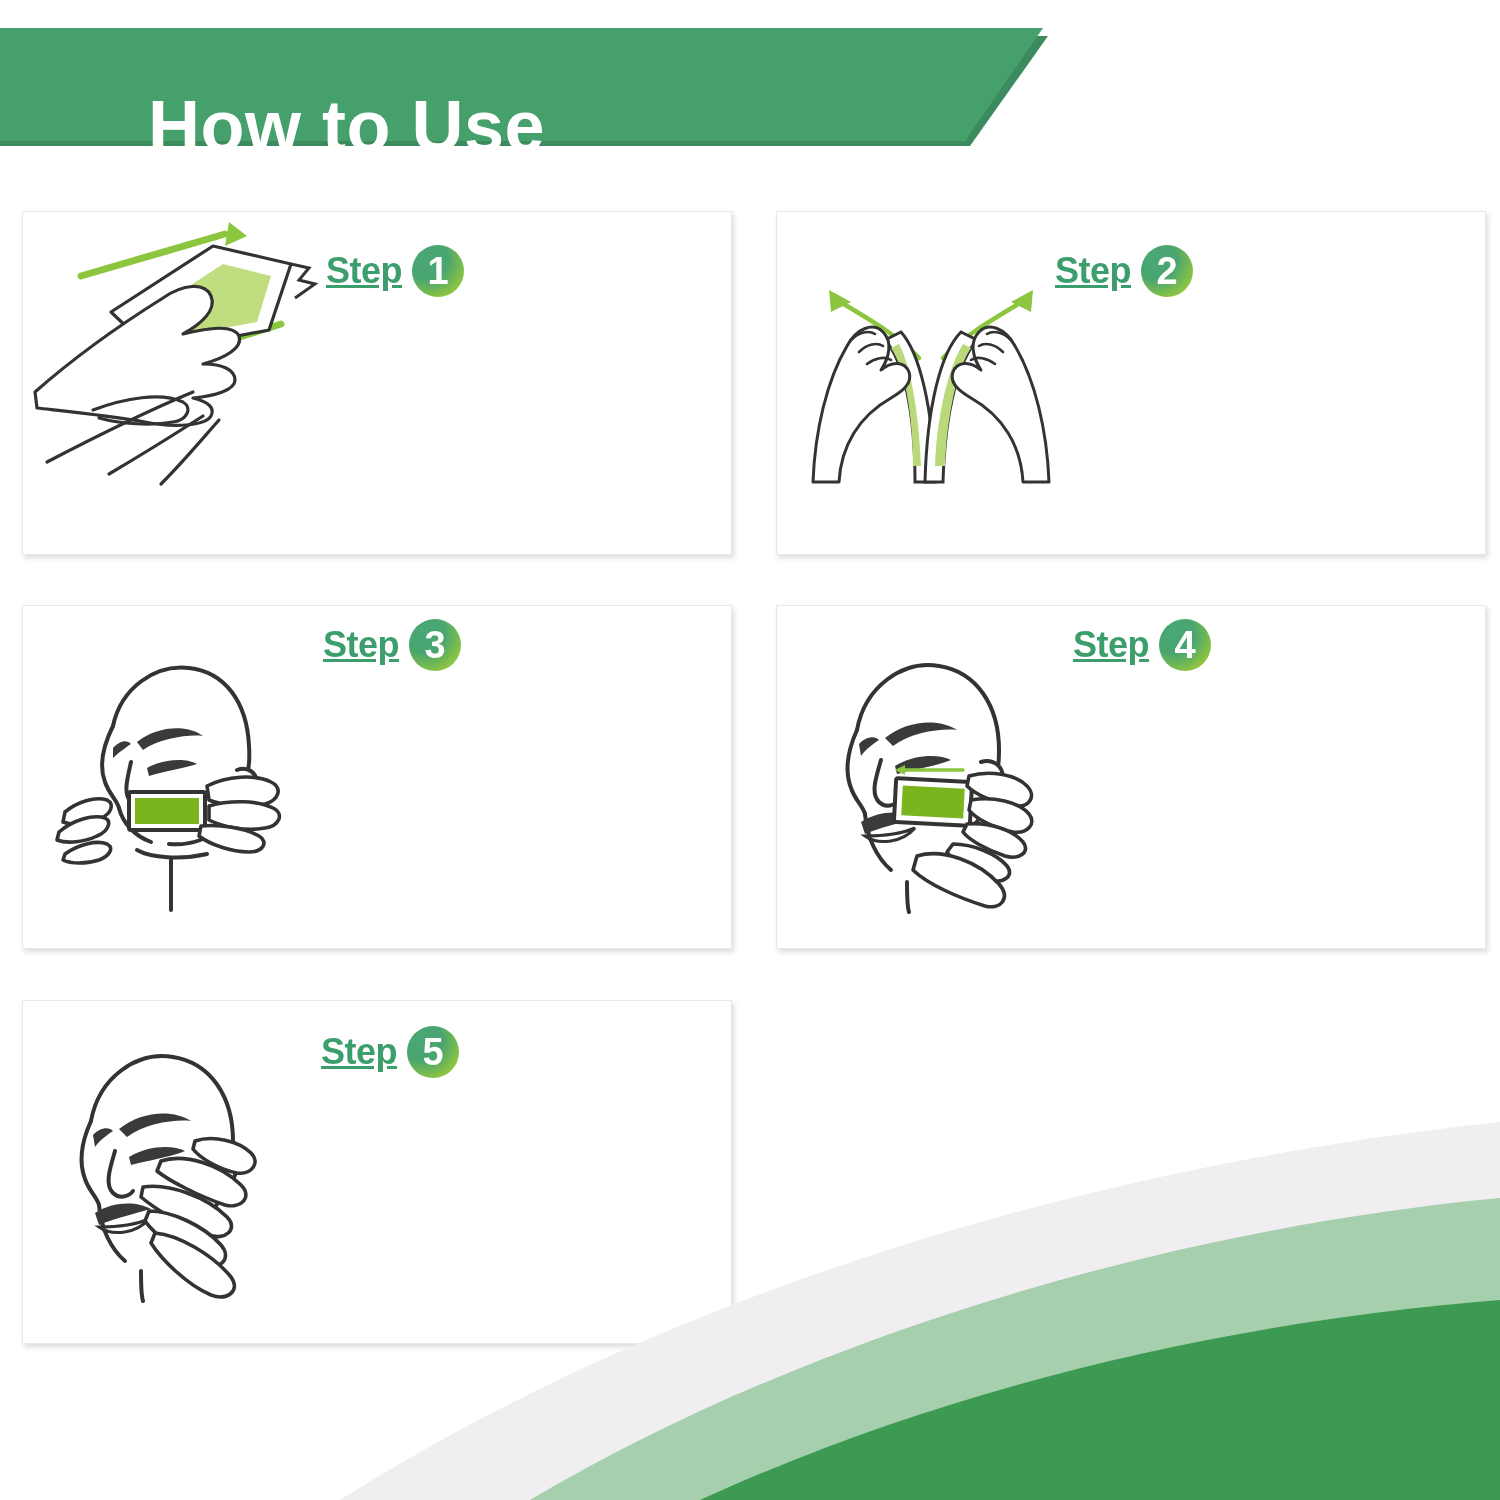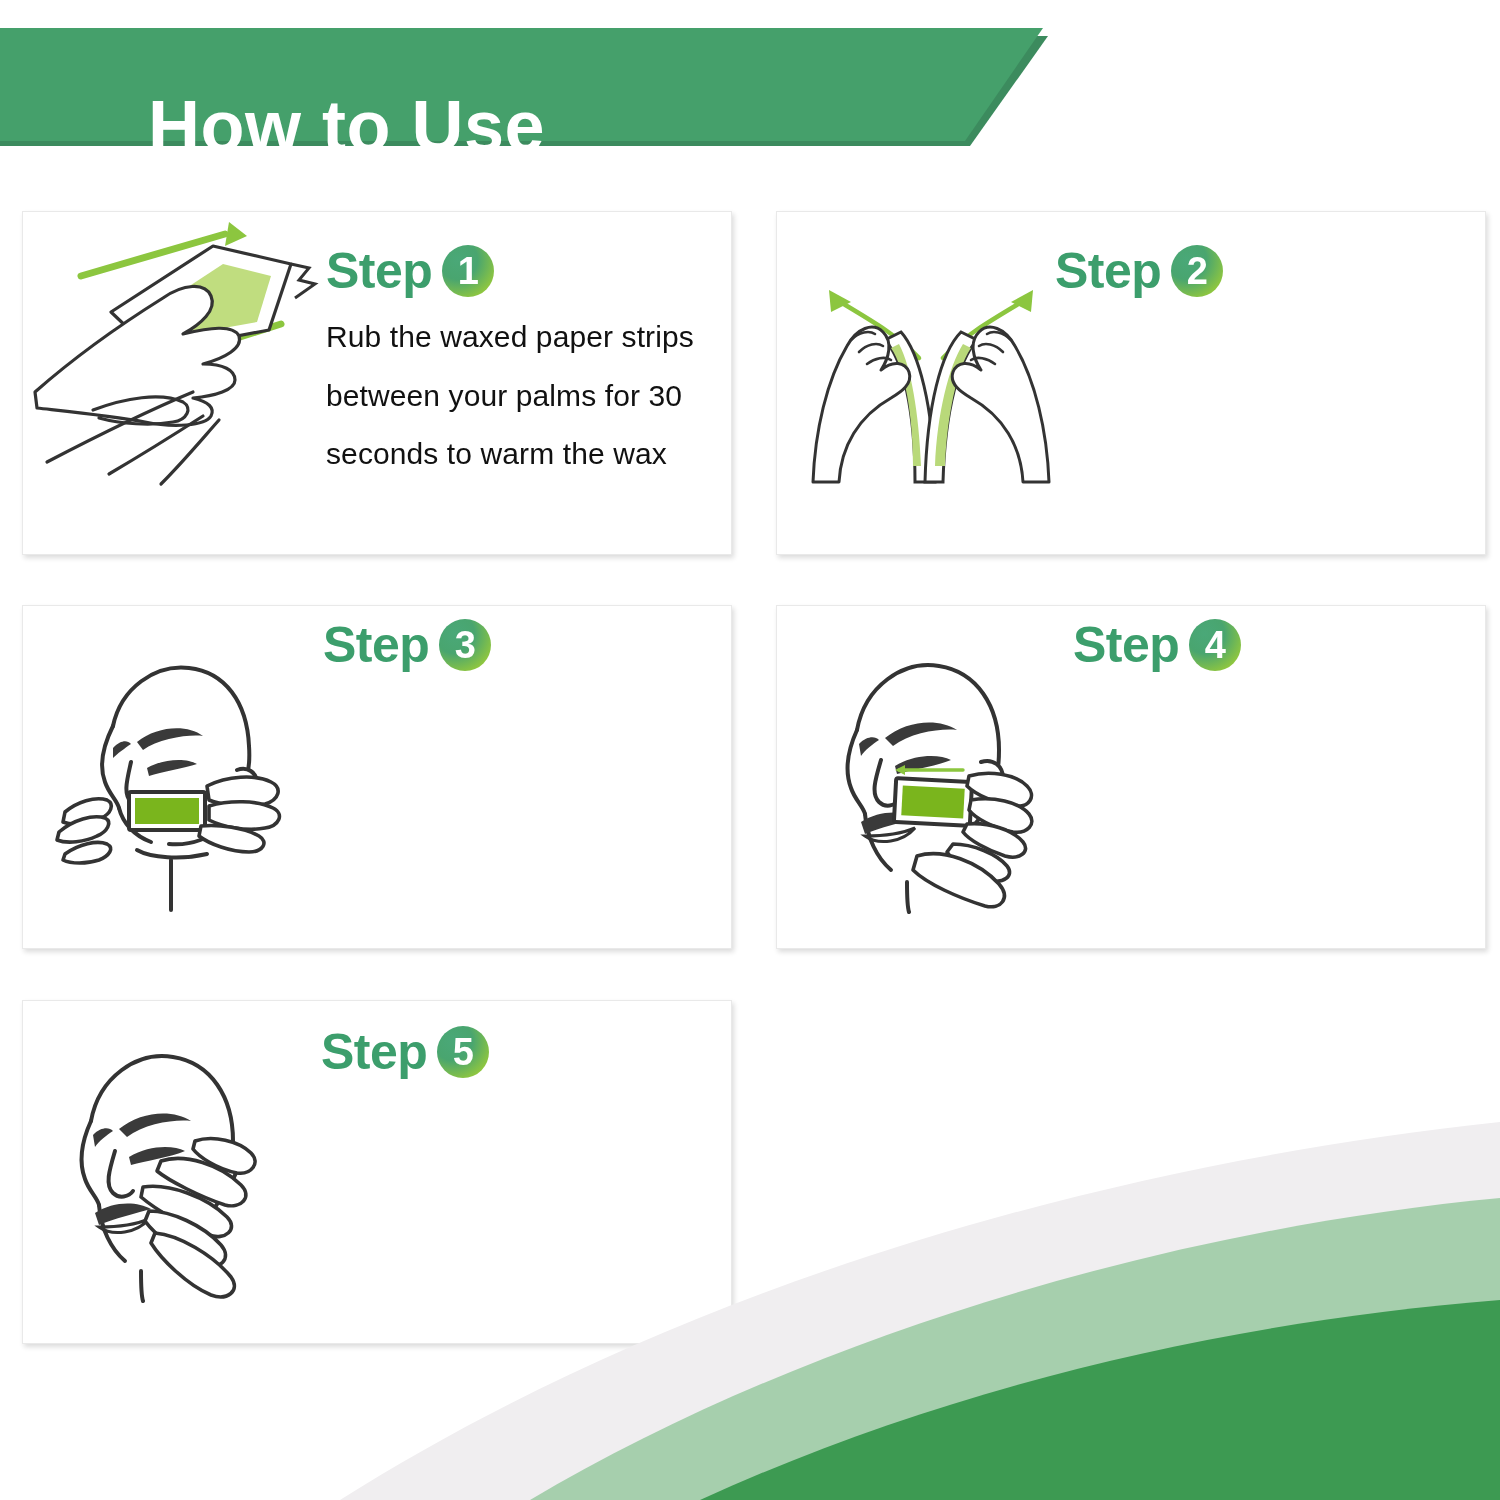--- a/index.html
+++ b/index.html
@@ -74,24 +74,25 @@
   .step-head {
     display: flex;
     align-items: center;
     gap: 10px;
     height: 62px;
     margin-bottom: 6px;
   }
   .step-word {
     color: #3c9e6c;
     font-family: "Liberation Sans", sans-serif;
-    font-size: 50px;
+    font-size: 36px;
     font-weight: bold;
     line-height: 1;
     letter-spacing: -0.5px;
+    text-decoration: underline;
   }
   .step-badge {
     position: relative;
     width: 52px;
     height: 52px;
     border-radius: 50%;
     flex: 0 0 auto;
   }
   .step-badge .num {
     position: absolute;
@@ -168,21 +169,20 @@
         </g>
       </svg>
     </div>
     <div class="text-col" style="left:303px; top:28px; width:390px;">
       <div class="step-head">
         <span class="step-word">Step</span>
         <span class="step-badge" style="background:radial-gradient(circle at 30% 28%, #4aa878 0%, #49a56f 38%, #8ec640 78%, #a8cf3c 100%);">
           <span class="num">1</span>
         </span>
       </div>
-      <div class="step-body">Rub the waxed paper strips between your palms for 30 seconds to warm the wax</div>
     </div>
   </div>
 </div>
 
 <div class="card" style="left:776px; top:211px; width:710px; height:344px;">
   <div class="card-inner">
     <div class="illus" style="left:30px; top:58px;">
       <svg width="250" height="250" viewBox="0 0 250 250">
 
         <g fill="none" stroke="#8cc63f" stroke-width="4.5" stroke-linecap="round">

